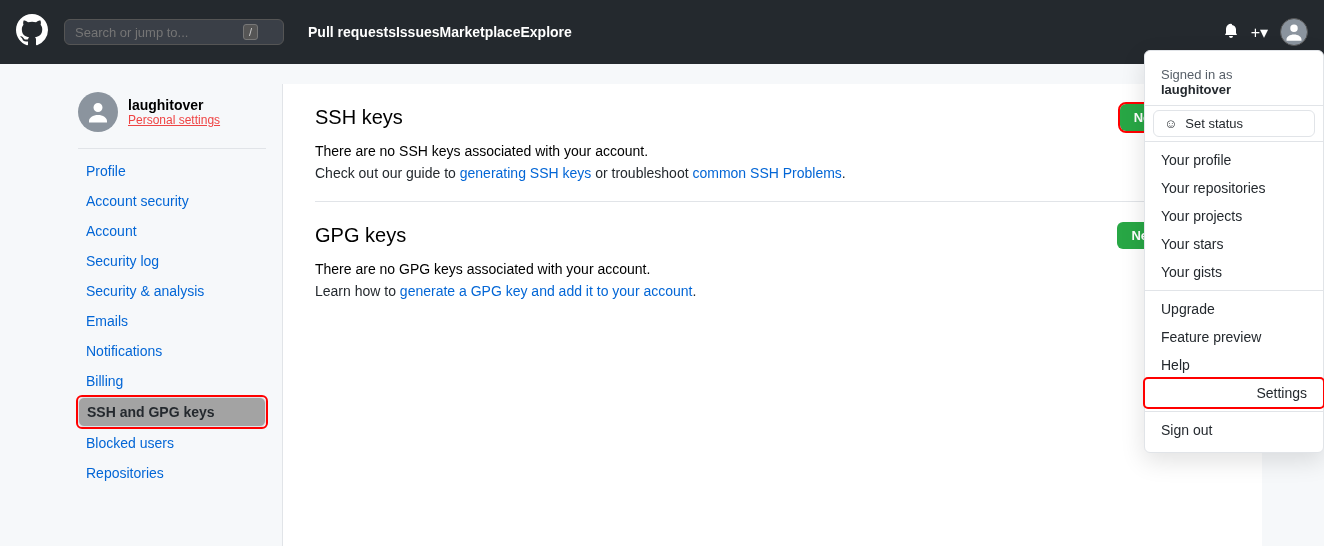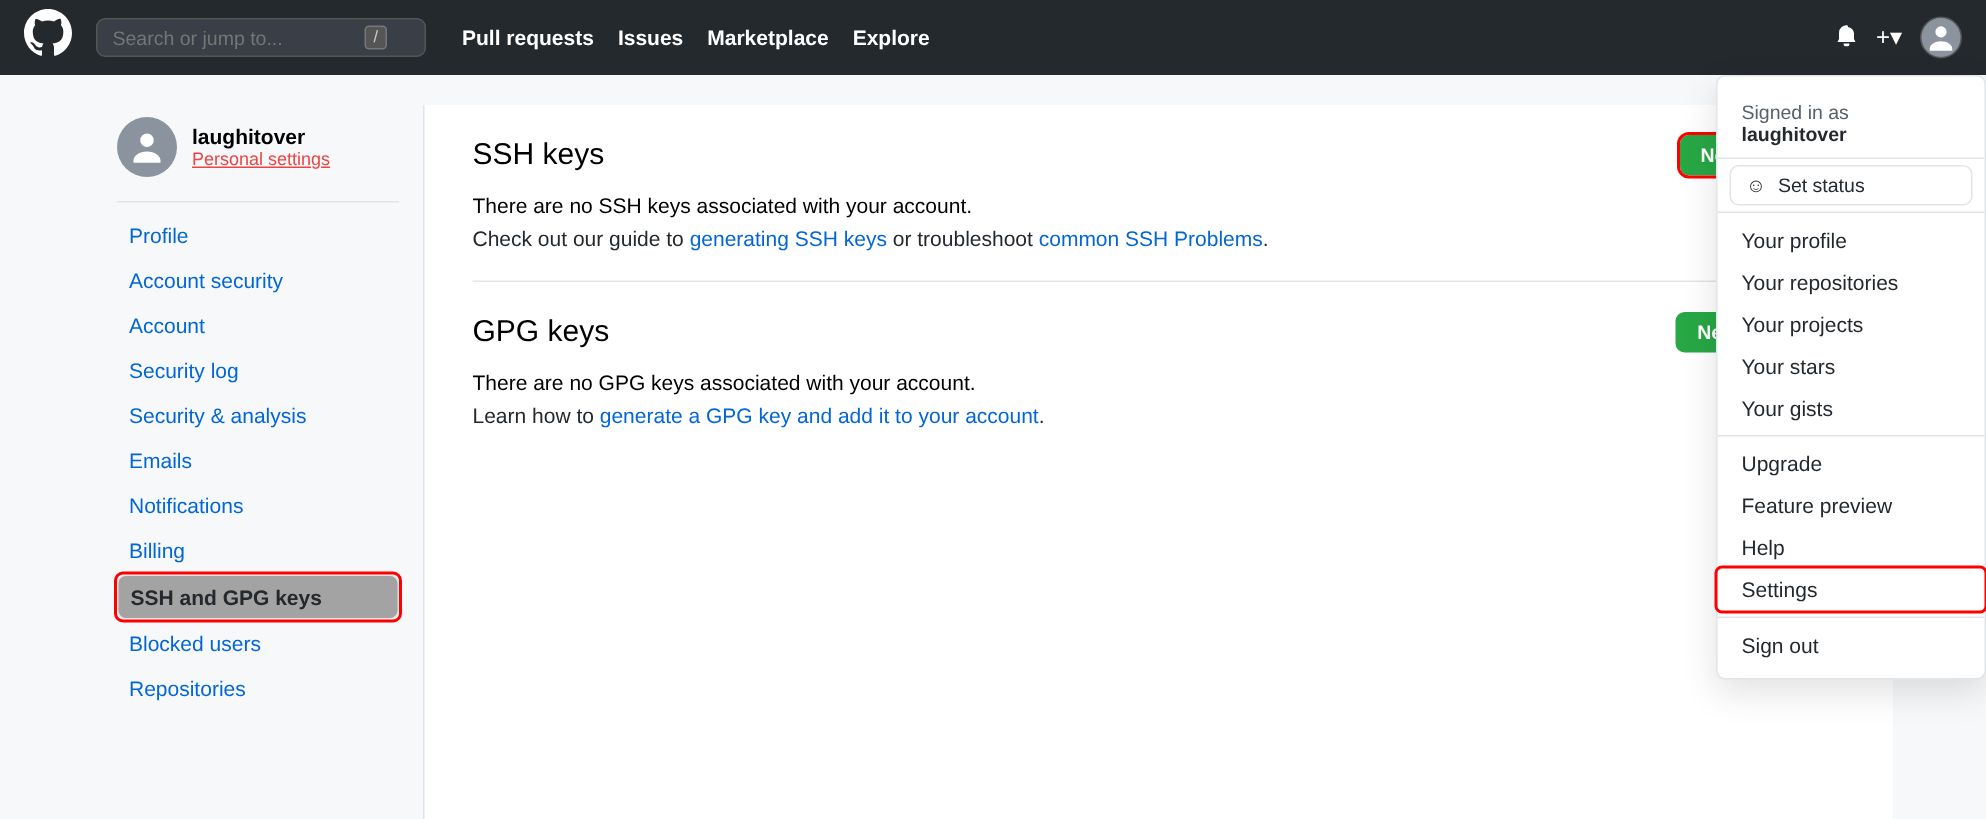--- a/index.html
+++ b/index.html
@@ -1,42 +1,42 @@
 <!DOCTYPE html>
 <html><head>
   <meta charset="utf-8">
   <style>
     * { box-sizing: border-box; margin: 0; padding: 0; }
     body { font-family: -apple-system, BlinkMacSystemFont, "Segoe UI", Helvetica, Arial, sans-serif; font-size: 14px; background: #f6f8fa; }
 
     
     .topnav {
       background: #24292e;
-      height: 50px;
+      height: 64px;
       display: flex;
       align-items: center;
       padding: 0 16px;
       gap: 16px;
       position: relative;
     }
     .topnav-logo { color: white; font-size: 20px; cursor: pointer; }
     .topnav-search {
       display: flex; align-items: center;
       background: #3a3f47; border: 1px solid #555; border-radius: 6px;
       padding: 4px 10px; gap: 8px; min-width: 220px;
     }
     .topnav-search input {
       background: transparent; border: none; outline: none;
       color: #ccc; font-size: 13px; width: 160px;
     }
     .topnav-search .slash-badge {
       background: #555; color: #ccc; border-radius: 3px;
       font-size: 11px; padding: 1px 5px; border: 1px solid #777;
     }
-    .topnav-links { display: flex; gap: 16px; margin-left: 8px; }
+    .topnav-links { display: flex; margin-left: 8px; }
     .topnav-links a { color: white; text-decoration: none; font-size: 14px; font-weight: 600; }
     .topnav-right { margin-left: auto; display: flex; align-items: center; gap: 12px; }
     .topnav-icon { color: white; font-size: 18px; cursor: pointer; }
     .topnav-avatar {
       width: 28px; height: 28px; border-radius: 50%; background: #8b949e;
       overflow: hidden; cursor: pointer; border: 1px solid #555;
       display: flex; align-items: center; justify-content: center; color: white; font-size: 13px;
     }
 
     
@@ -120,21 +120,21 @@
       border-bottom: 1px solid #e1e4e8;
       margin-bottom: 4px;
     }
     .dropdown-header strong { color: #24292e; font-weight: 600; display: block; }
     .dropdown-item {
       display: block; padding: 6px 16px;
       font-size: 14px; color: #24292e;
       text-decoration: none; cursor: pointer;
     }
     .dropdown-item.settings-highlighted {
-      outline: 2px solid red; border-radius: 3px;
+      outline: 2px solid red; border-radius: 3px; text-align: right;
     }
     .dropdown-item.set-status {
       display: flex; align-items: center; gap: 8px;
       border: 1px solid #e1e4e8; border-radius: 6px;
       margin: 4px 8px; padding: 5px 10px; font-size: 13px;
     }
     .dropdown-divider { border: none; border-top: 1px solid #e1e4e8; margin: 4px 0; }
   </style>
 </head>
 <body>

